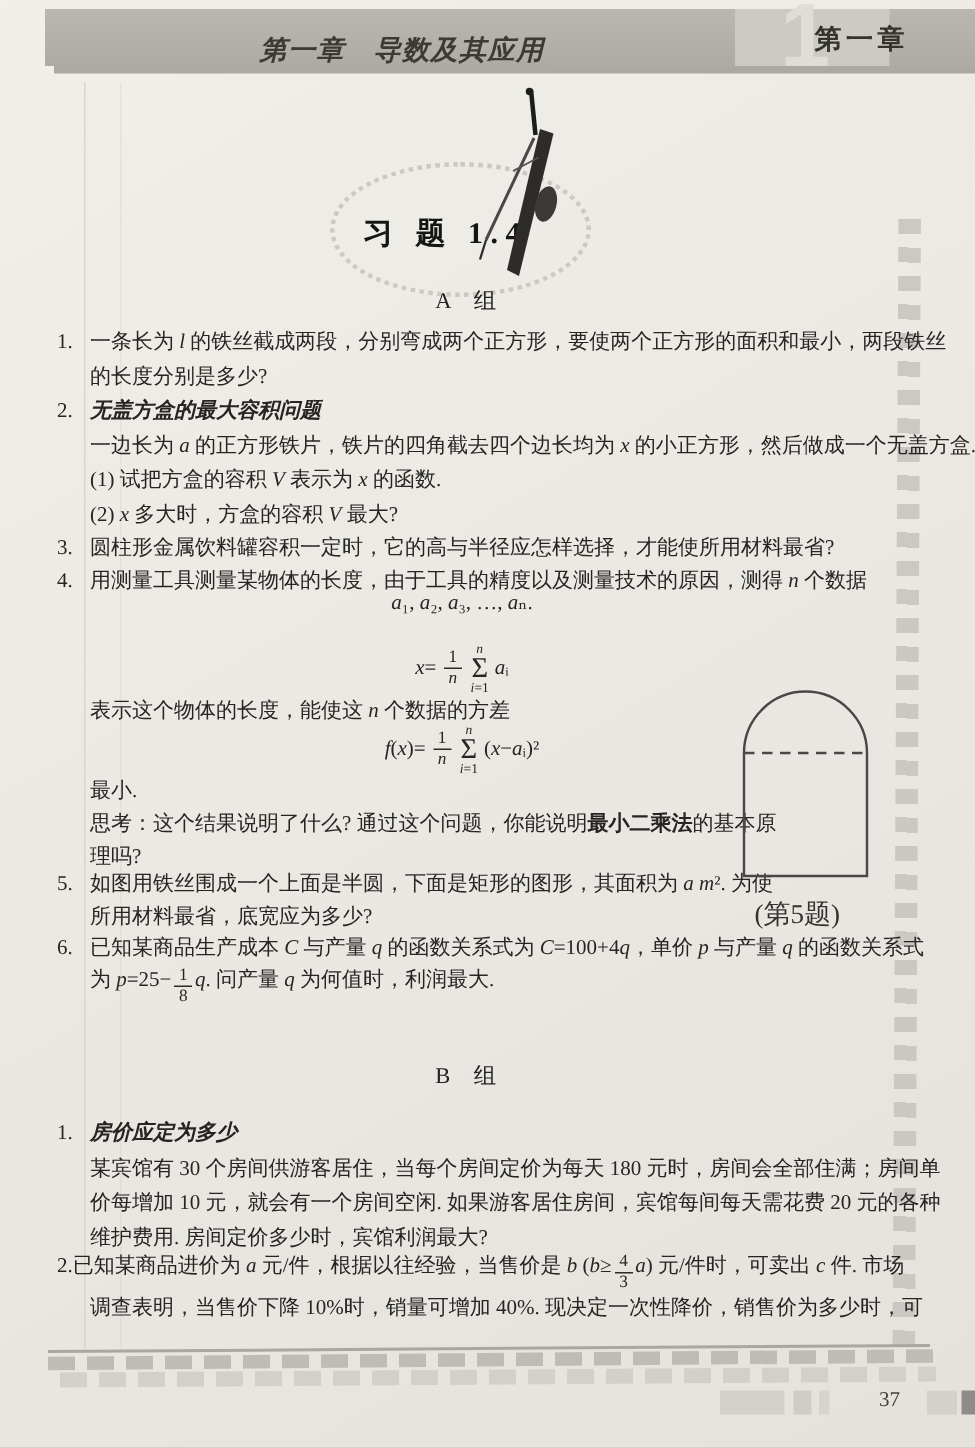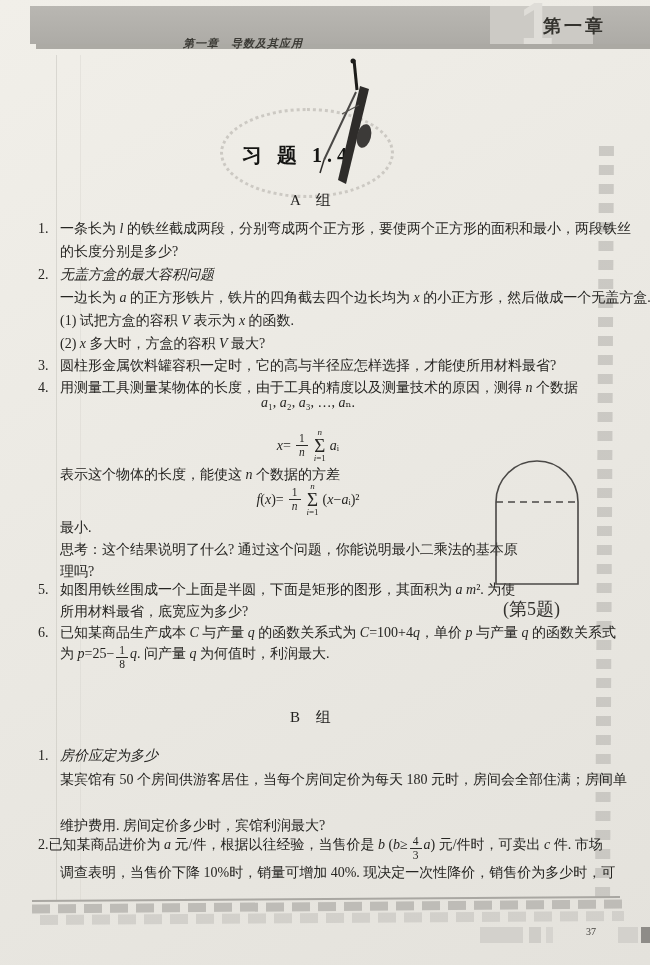--- a/index.html
+++ b/index.html
@@ -4,22 +4,22 @@
 <style>
   html,body{margin:0;padding:0;background:#cfcdc7;}
   .page{position:relative;width:650px;height:965px;overflow:hidden;
         background:linear-gradient(150deg,#f1efe9 0%,#ebe9e3 45%,#e4e2dc 100%);
         font-family:"Liberation Serif","DejaVu Serif",serif;color:#262522;}
 
   
   .band{position:absolute;left:30px;top:6px;width:620px;height:38px;
         background:linear-gradient(#b9b7b2,#adaba6);}
   .band-shadow{position:absolute;left:36px;top:44px;width:614px;height:5px;background:#8f8d88;opacity:.7;}
-  .running{position:absolute;left:183px;top:21px;font-size:11px;font-style:italic;font-weight:bold;
-           color:#3b3a35;letter-spacing:1px;white-space:nowrap;margin-top:15px;}
+  .running{position:absolute;left:173px;top:21px;font-size:18px;font-style:italic;font-weight:bold;
+           color:#3b3a35;letter-spacing:1px;white-space:nowrap;}
   .chapter-tab{position:absolute;left:490px;top:6px;width:103px;height:38px;background:#cccac5;}
   .big-one{position:absolute;left:30px;top:-12px;font-size:60px;font-weight:bold;line-height:1;
            color:#dfddd8;font-family:"Liberation Sans",sans-serif;}
   .tab-label{position:absolute;left:0;top:8px;width:100%;text-align:center;font-size:18px;
              font-weight:bold;color:#34332e;letter-spacing:3px;padding-left:33px;}
 
   
   .dotted-ellipse{position:absolute;left:220px;top:108px;width:168px;height:84px;
                   border:3px dotted #ccc9c3;border-radius:50%;}
   .ex-title{position:absolute;left:242px;top:142px;font-size:20px;font-weight:bold;
@@ -28,22 +28,22 @@
 
   
   .sec{position:absolute;left:35px;width:557px;text-align:center;font-size:15px;
        letter-spacing:6px;color:#232220;}
 
   
   .ln{position:absolute;left:38px;width:560px;font-size:14px;line-height:20px;
       color:#262522;white-space:nowrap;}
   .pnum{display:inline-block;width:22px;}
   .cont{padding-left:22px;}
-  .ital-head{font-style:italic;font-weight:normal;}
-  .bseg{font-weight:normal;}
+  .ital-head{font-style:italic;font-weight:bold;}
+  .bseg{font-weight:bold;}
 
   
   .frm-row{position:absolute;left:38px;width:540px;text-align:center;font-size:14px;}
   .frml{display:inline-flex;align-items:center;gap:3px;}
   .frac{display:inline-flex;flex-direction:column;align-items:center;font-size:11.5px;
         line-height:1.15;margin:0 2px;vertical-align:middle;}
   .fnum{border-bottom:1px solid #2b2a27;padding:0 3px;}
   .sum{display:inline-flex;flex-direction:column;align-items:center;line-height:1;margin:0 1px;}
   .slim{font-size:9px;line-height:1;}
   .sig{font-size:19px;line-height:.9;}
@@ -65,21 +65,21 @@
   .perf-bottom2{position:absolute;left:40px;top:913px;width:584px;height:10px;transform:rotate(-.4deg);opacity:.8;
       background:repeating-linear-gradient(to right,#cdcbc6 0 18px,rgba(0,0,0,0) 18px 26px);}
 
   
   .fblock{position:absolute;top:927px;height:16px;}
   .fb1{left:480px;width:43px;background:#d3d1cc;}
   .fb2{left:529px;width:12px;background:#cfcdc8;}
   .fb3{left:546px;width:7px;background:#d6d4cf;}
   .fb4{left:618px;width:20px;background:#d3d1cc;}
   .fb5{left:641px;width:10px;background:#8e8c88;}
-  .pageno{position:absolute;left:586px;top:926px;font-size:10px;color:#403e3a;}
+  .pageno{position:absolute;left:586px;top:926px;font-size:14px;color:#403e3a;}
 </style>
 </head>
 <body>
 
 <div class="page">
 
   <div class="band"></div>
   <div class="band-shadow"></div>
   <div class="running">第一章　导数及其应用</div>
   <div class="chapter-tab">
@@ -176,21 +176,22 @@
       <span class="frac">
         <span class="fnum mtx">1</span>
         <span class="mtx">8</span>
       </span>
       <span class="mtx"><i>q</i>. 问产量 <i>q</i> 为何值时，利润最大.</span>
     </div>
 
   <div class="sec" style="top:708px">B 组</div>
 
   <div class="ln" style="top:746px"><span class="pnum">1.</span><span class="ital-head">房价应定为多少</span></div>
-  <div class="ln cont" style="top:770px"><span class="mtx">某宾馆有 50 个房间供游客居住，当每个房间定价为每天 180 元时，房间会全部住满；房间单</span></div>
+  <div class="ln cont" style="top:770px"><span class="mtx">某宾馆有 30 个房间供游客居住，当每个房间定价为每天 180 元时，房间会全部住满；房间单</span></div>
+  <div class="ln cont" style="top:793px"><span class="mtx">价每增加 10 元，就会有一个房间空闲. 如果游客居住房间，宾馆每间每天需花费 20 元的各种</span></div>
   <div class="ln cont" style="top:816px"><span class="mtx">维护费用. 房间定价多少时，宾馆利润最大?</span></div>
 
   <div class="ln fline" style="top:835px">
       <span class="pnum">2.</span>
       <span class="mtx">已知某商品进价为 <i>a</i> 元/件，根据以往经验，当售价是 <i>b</i> (<i>b</i>≥</span>
       <span class="frac">
         <span class="fnum mtx">4</span>
         <span class="mtx">3</span>
       </span>
       <span class="mtx"><i>a</i>) 元/件时，可卖出 <i>c</i> 件. 市场</span>

